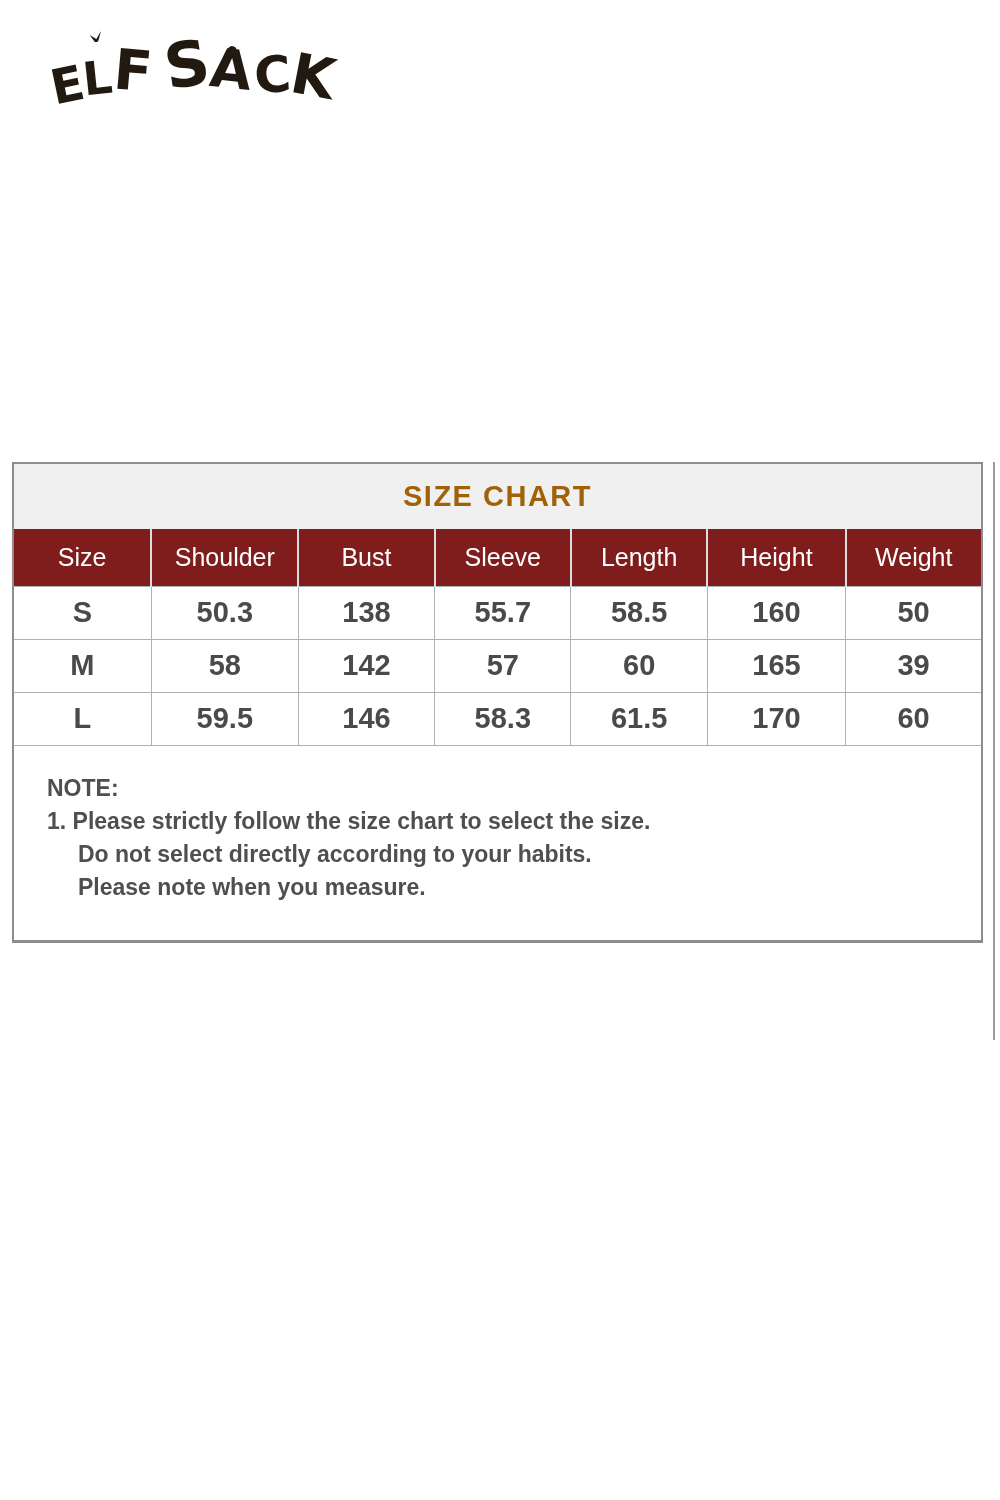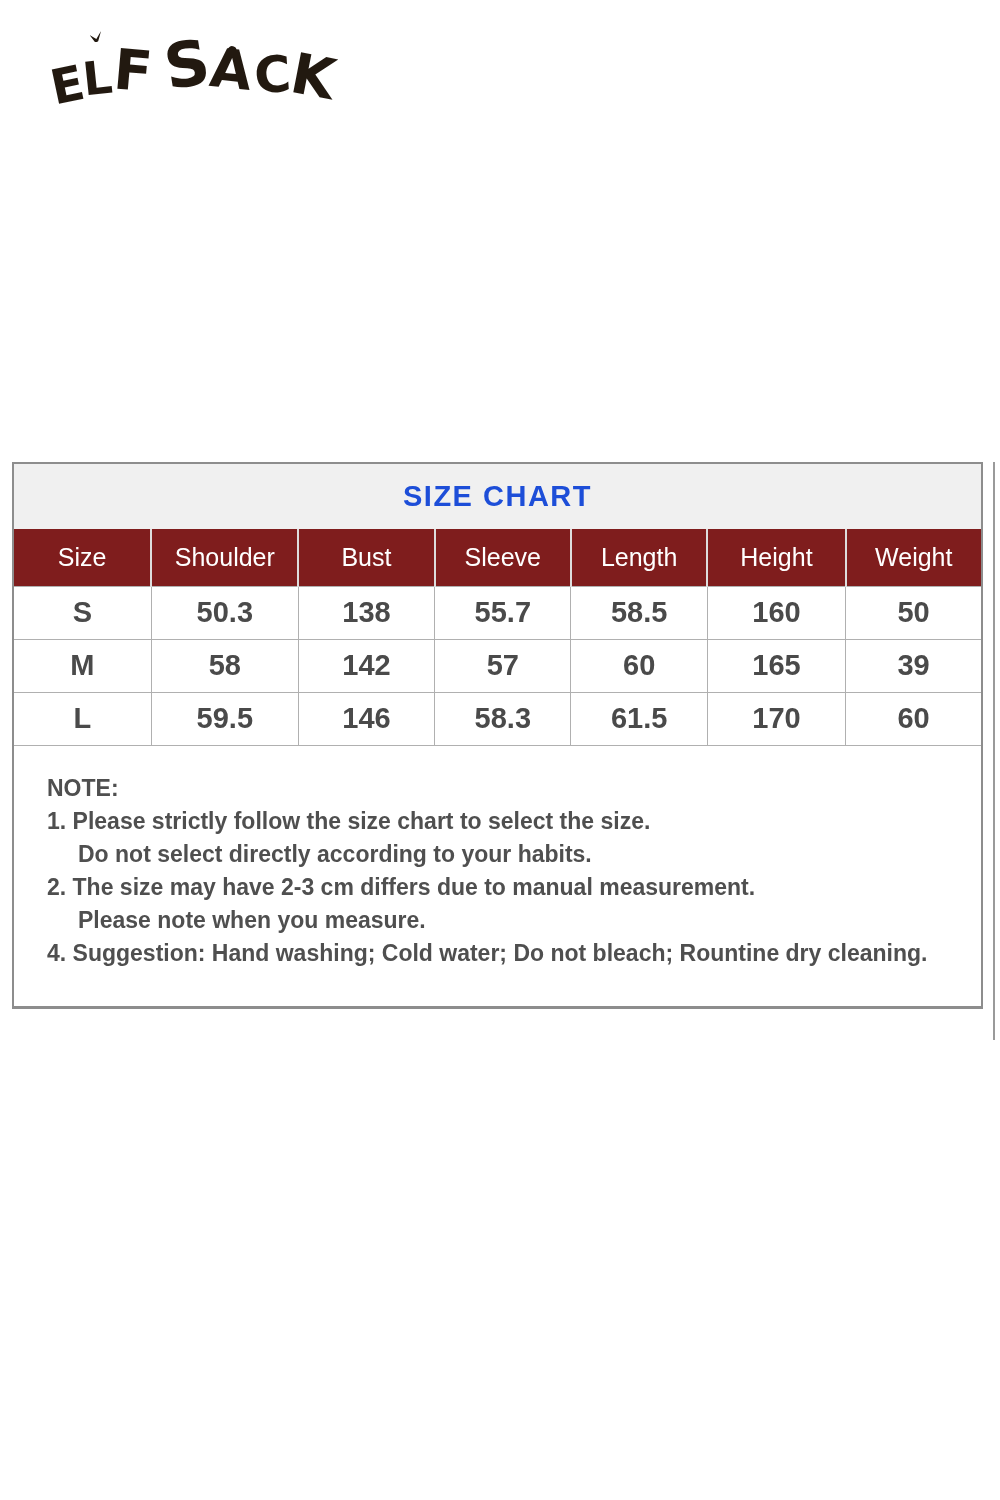--- a/index.html
+++ b/index.html
@@ -60,21 +60,21 @@
     border-bottom-width: 3px;
   }
   .title-band {
     height: 65px;
     background: #f0f0f0;
     display: flex;
     align-items: center;
     justify-content: center;
     font-size: 29px;
     font-weight: bold;
-    color: #1d4ed8;
+    color: #a16207;
     letter-spacing: 1.5px;
   }
   table.sizes {
     width: 100%;
     border-collapse: collapse;
     table-layout: fixed;
   }
   table.sizes th {
     background: #7f1d1d;
     color: #ffffff;
@@ -189,20 +189,18 @@
         <td>170</td>
         <td>60</td>
       </tr>
     </tbody>
   </table>
 
   <div class="notes">
     <div class="note-line">NOTE:</div>
     <div class="note-line">1. Please strictly follow the size chart to select the size.</div>
     <div class="note-line indent">Do not select directly according to your habits.</div>
-    <div class="note-line">2. The size may have 2-3 cm differs due to manual measurement.</div>
     <div class="note-line indent">Please note when you measure.</div>
-    <div class="note-line">4. Suggestion: Hand washing; Cold water; Do not bleach; Rountine dry cleaning.</div>
   </div>
 
 </div>
 
 <div class="next-image-edge"></div>
 
 </body></html>

